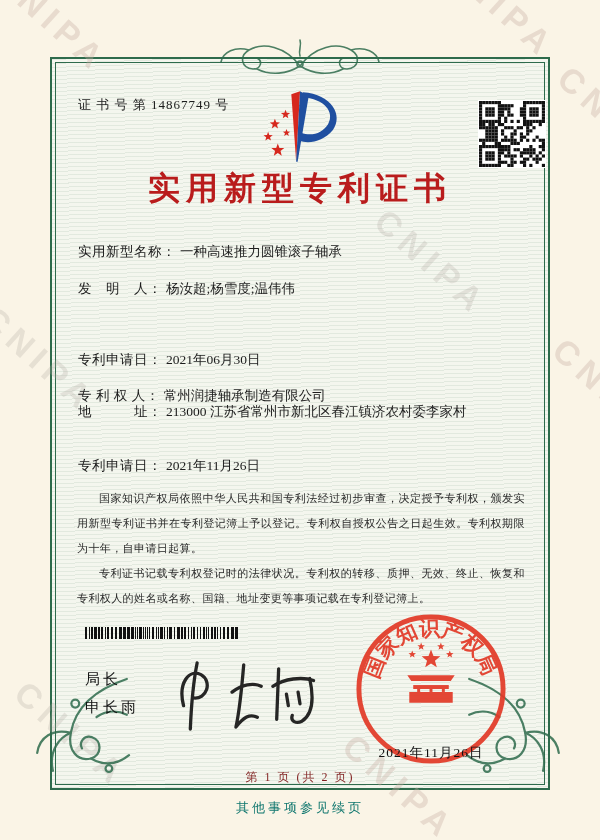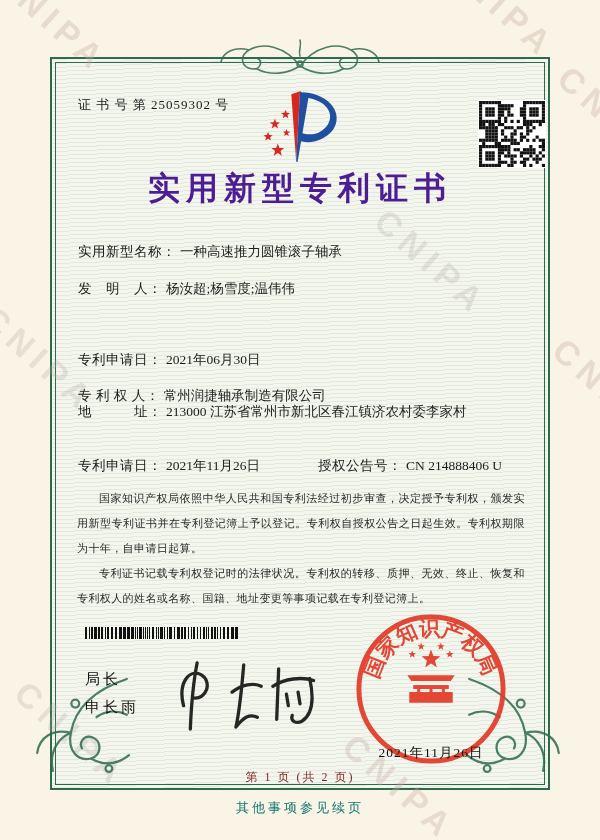--- a/index.html
+++ b/index.html
@@ -24,21 +24,21 @@
     border:2px solid var(--green,#2e6b4c);
     background:
       repeating-linear-gradient(178deg, rgba(96,140,110,.12) 0 1px, rgba(0,0,0,0) 1px 4px),
       #f4f6ee;
   }
   .frame-inner{position:absolute;inset:3px;border:1px solid var(--green,#2e6b4c);}
   .orn{position:absolute;z-index:3;pointer-events:none;}
   
   .c{position:absolute;z-index:3;}
   .cert-no{left:78px;top:96px;font-size:13px;letter-spacing:1px;}
-  .title{left:0;top:167px;width:100%;text-align:center;font-size:32px;font-weight:bold;letter-spacing:6px;color:#4c1d95;}
+  .title{left:0;top:167px;width:100%;text-align:center;font-size:32px;font-weight:bold;letter-spacing:6px;color:#b91c1c;}
   .logo{left:243px;top:84px;width:116px;height:88px;}
   .qr{left:478px;top:100px;width:66px;height:66px;background:#fff;padding:1px;}
   .frow{left:78px;width:450px;font-size:13.5px;line-height:20px;white-space:nowrap;}
   .frow .lab{letter-spacing:0.5px;}
   .frow .val{margin-left:4px;font-family:Liberation Serif, serif;}
   .grant{display:flex;}
   .grant .pair2{margin-left:58px;}
   .paras{left:77px;top:486px;width:448px;font-size:11px;line-height:25px;color:#2a2a2a;letter-spacing:0.4px;}
   .paras p{margin:0;text-indent:2em;text-align:justify;}
   .barcode{left:85px;top:627px;width:155px;height:12px;}
@@ -87,21 +87,21 @@
   <svg class="orn" style="left:458px;top:670px;transform:scaleX(-1)" width="112" height="112" viewBox="0 0 100 100">
     <g fill="none" stroke="#2e6b4c" stroke-width="2" opacity=".85" stroke-linecap="round">
       <path d="M90,8 C60,18 44,34 40,56 C37,72 46,82 58,79 C68,76 68,63 59,60 C52,58 47,64 50,70"></path>
       <path d="M40,56 C30,60 20,72 24,90 M40,56 C24,52 12,60 10,74"></path>
       <path d="M58,79 C70,86 82,84 92,76 M63,42 C72,36 82,36 90,40"></path>
       <circle cx="44" cy="30" r="3.5"></circle>
         <circle cx="74" cy="88" r="3"></circle>
     </g>
   </svg>
 
-  <div class="c cert-no">证 书 号 第 25059302 号</div>
+  <div class="c cert-no">证 书 号 第 14867749 号</div>
 
   <svg class="c logo" viewBox="0 0 120 90">
     <g id="logo-stars">
         <polygon points="36.0,61.0 37.7,65.6 42.7,65.8 38.8,68.9 40.1,73.7 36.0,70.9 31.9,73.7 33.2,68.9 29.3,65.8 34.3,65.6 " fill="#d6281e"></polygon>
         <polygon points="26.0,49.0 27.2,52.3 30.8,52.5 28.0,54.6 28.9,58.0 26.0,56.1 23.1,58.0 24.0,54.6 21.2,52.5 24.8,52.3 " fill="#d6281e"></polygon>
         <polygon points="33.0,35.5 34.4,39.1 38.2,39.3 35.2,41.7 36.2,45.4 33.0,43.3 29.8,45.4 30.8,41.7 27.8,39.3 31.6,39.1 " fill="#d6281e"></polygon>
         <polygon points="44.0,26.0 45.2,29.3 48.8,29.5 46.0,31.6 46.9,35.0 44.0,33.1 41.1,35.0 42.0,31.6 39.2,29.5 42.8,29.3 " fill="#d6281e"></polygon>
         <polygon points="55.0,18.5 56.1,21.5 59.3,21.6 56.8,23.6 57.6,26.6 55.0,24.9 52.4,26.6 53.2,23.6 50.7,21.6 53.9,21.5 " fill="#d6281e"></polygon>
         <polygon points="45.0,46.0 46.0,48.6 48.8,48.8 46.6,50.5 47.4,53.2 45.0,51.7 42.6,53.2 43.4,50.5 41.2,48.8 44.0,48.6 " fill="#d6281e"></polygon>
       </g>
@@ -367,23 +367,20 @@
   <div class="c frow" style="top:386px">
     <span class="lab">专 利 权 人：</span><span class="val">常州润捷轴承制造有限公司</span>
   </div>
   <div class="c frow" style="top:402px">
     <span class="lab">地　　　址：</span><span class="val">213000 江苏省常州市新北区春江镇济农村委李家村</span>
   </div>
   <div class="c frow grant" style="top:456px">
     <span>
       <span class="lab">专利申请日：</span><span class="val">2021年11月26日</span>
     </span>
-    <span class="pair2">
-      <span class="lab">授权公告号：</span><span class="val">CN 214888406 U</span>
-    </span>
   </div>
 
   <div class="c paras">
     <p>国家知识产权局依照中华人民共和国专利法经过初步审查，决定授予专利权，颁发实用新型专利证书并在专利登记簿上予以登记。专利权自授权公告之日起生效。专利权期限为十年，自申请日起算。</p>
     <p>专利证书记载专利权登记时的法律状况。专利权的转移、质押、无效、终止、恢复和专利权人的姓名或名称、国籍、地址变更等事项记载在专利登记簿上。</p>
   </div>
 
   <svg class="c barcode" id="barcode-svg" viewBox="0 0 155 12" preserveAspectRatio="none">
       <rect x="0" y="0" width="2" height="12" fill="#111"></rect>
       <rect x="4" y="0" width="1" height="12" fill="#111"></rect>

